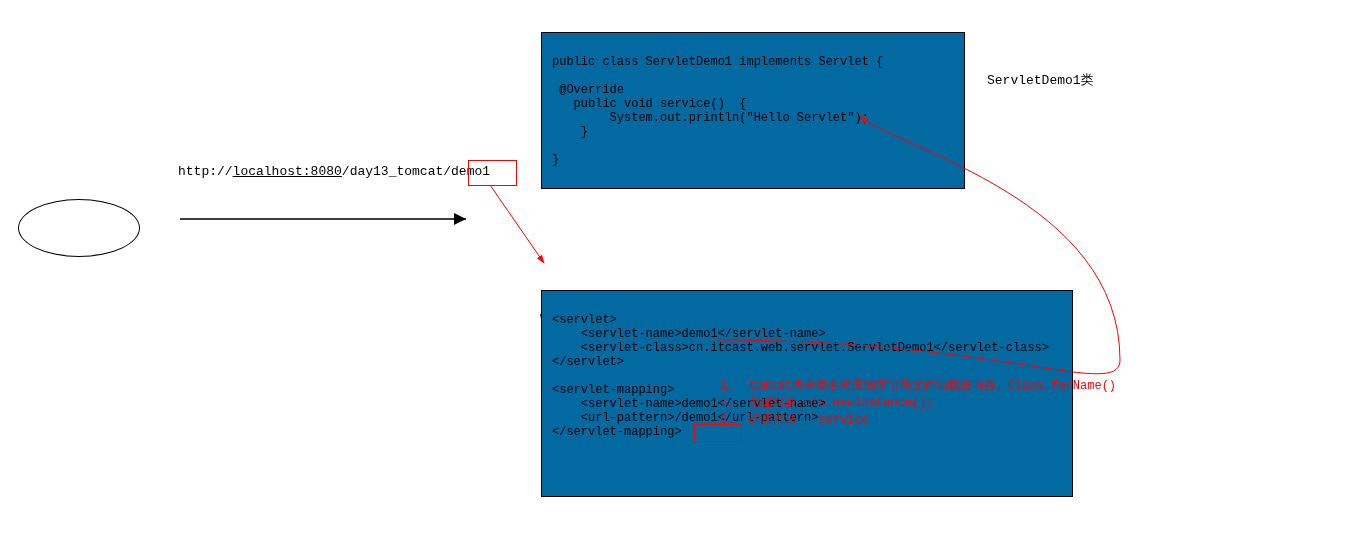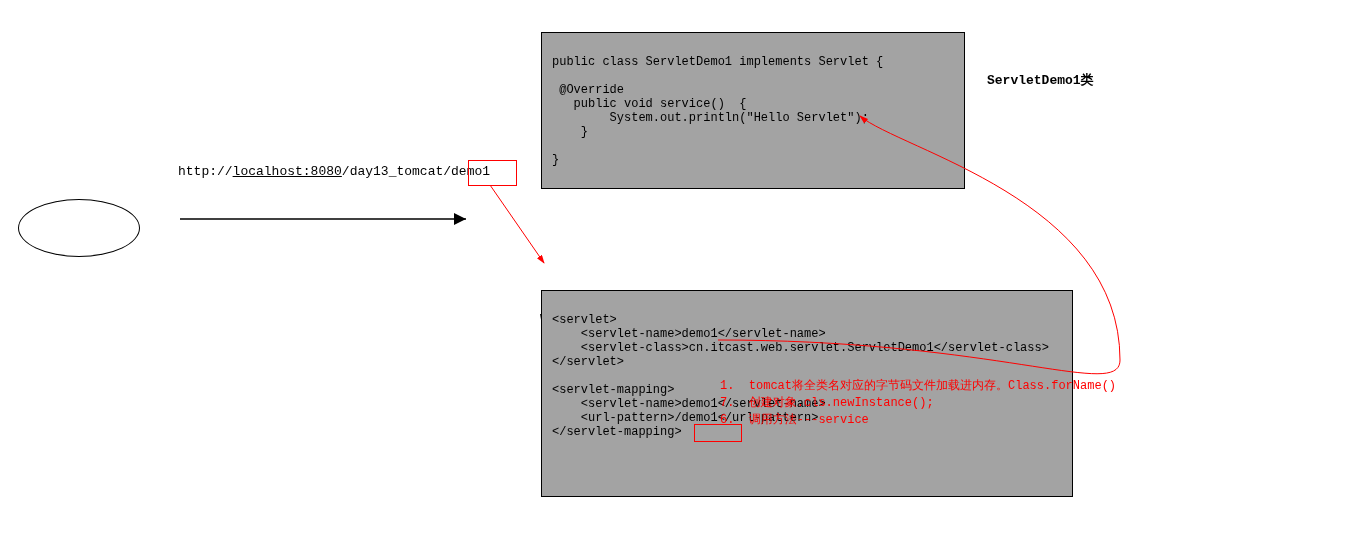--- a/index.html
+++ b/index.html
@@ -13,21 +13,21 @@
       height: 553px;
     }
     .ellipse {
       position: absolute;
       border: 1px solid black;
       border-radius: 50%;
     }
     .box {
       position: absolute;
       border: 1px solid black;
-      background: #a3a3a3;
+      background: #0369a1;
     }
     .red-box {
       position: absolute;
       border: 1px solid red;
     }
     .url-text {
       position: absolute;
       font-family: "Courier New", monospace;
       font-size: 13px;
       color: black;
@@ -35,21 +35,20 @@
     }
     .url-text a {
       text-decoration: underline;
       color: black;
     }
     .label {
       position: absolute;
       font-family: "Courier New", monospace;
       font-size: 13px;
       color: black;
-      font-weight: bold;
     }
     .code {
       font-family: "Courier New", monospace;
       font-size: 12px;
       white-space: pre;
       padding: 8px 10px;
       color: black;
     }
     .red-text {
       position: absolute;

